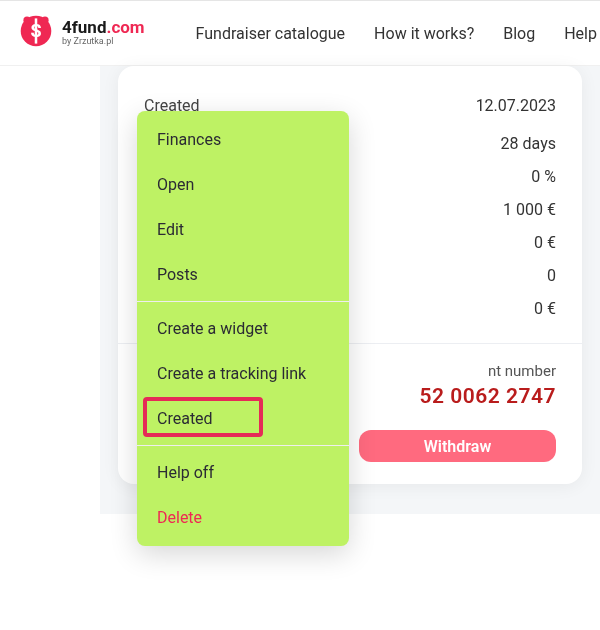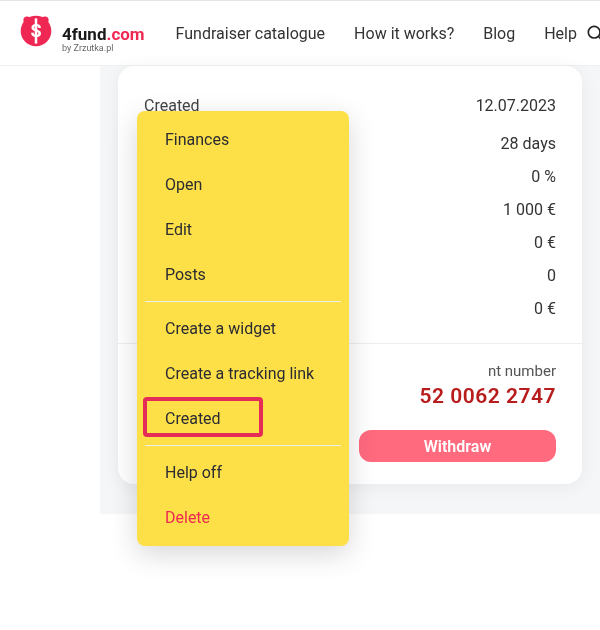--- a/index.html
+++ b/index.html
@@ -1,19 +1,19 @@
 <!DOCTYPE html>
 <html><head>
   <meta charset="utf-8">
   <style>
     * { margin: 0; padding: 0; box-sizing: border-box; font-family: -apple-system, BlinkMacSystemFont, "Segoe UI", Roboto, sans-serif; }
     body { background: #fff; width: 600px; height: 630px; overflow: hidden; position: relative; }
     
     .header { display: flex; align-items: center; padding: 12px 18px; border-top: 1px solid #e5e5e5; border-bottom: 1px solid #f0f0f0; gap: 8px; }
-    .logo-wrap { display: flex; align-items: flex-end; gap: 8px; margin-right: 12px; }
+    .logo-wrap { display: flex; align-items: center; gap: 8px; margin-right: 32px; }
     .logo-mark { width: 36px; height: 36px; }
     .logo-text-block { display: flex; flex-direction: column; line-height: 1.05; }
     .logo-text { font-size: 17px; font-weight: 700; color: #1a1a1a; }
     .logo-text .accent { color: #ef2853; }
     .logo-sub { font-size: 9px; color: #666; }
     .nav { display: flex; gap: 18px; align-items: center; flex: 1; }
     .nav a { color: #333; font-size: 16px; text-decoration: none; white-space: nowrap; padding-left: 11px; }
     .search-btn { width: 22px; height: 22px; display:flex; align-items:center; justify-content:center; cursor:pointer; }
 
     .page-bg { background: #f4f6f8; padding: 0 18px 30px 18px; margin-left: 100px; }
@@ -25,21 +25,21 @@
     .warn { color: #ef2853; font-size: 15px; text-align: right; padding-top: 6px; }
     .divider { height: 0; border-top: 1px solid #eceef2; margin: 18px -26px; }
     .acct-label { font-size: 15px; color: #555; text-align: right; }
     .acct-num { font-size: 21px; font-weight: 600; letter-spacing: 0.5px; color: #b91c1c; text-align: right; padding-top: 4px; }
     .btn-row { display: flex; gap: 14px; margin-top: 22px; }
     .btn { flex: 1; height: 32px; border-radius: 12px; display: flex; align-items: center; justify-content: center; font-size: 16px; font-weight: 500; cursor: pointer; gap: 8px; }
     .btn-more { border: 2px solid #f4a9b8; color: #ef2853; background: #fff; }
     .btn-more .dots { color: #333; font-size: 20px; letter-spacing: 1px; line-height: 0; }
     .btn-withdraw { background: #ff6a7f; color: #fff; font-weight: 600; border: none; }
 
-    .dropdown { position: absolute; left: 137px; top: 111px; width: 212px; background: #fde047; border-radius: 8px; box-shadow: 0 8px 28px rgba(0,0,0,0.16); z-index: 50; padding: 6px 8px; }
+    .dropdown { position: absolute; left: 137px; top: 111px; width: 212px; background: #bef264; border-radius: 8px; box-shadow: 0 8px 28px rgba(0,0,0,0.16); z-index: 50; padding: 6px 0; }
     .dd-item { padding: 13px 20px; font-size: 16px; color: #2b2b34; cursor: pointer; }
     .dd-sep { height: 0; border-top: 1px solid #eee; margin: 4px 0; }
     .dd-delete { color: #ef2853; }
     .promote-highlight { position: absolute; left: 143px; top: 397px; width: 120px; height: 40px; border: 4px solid #e52b57; border-radius: 4px; z-index: 60; pointer-events: none; }
   </style>
 </head>
 <body>
 
 <div class="header">
   <div class="logo-wrap">

